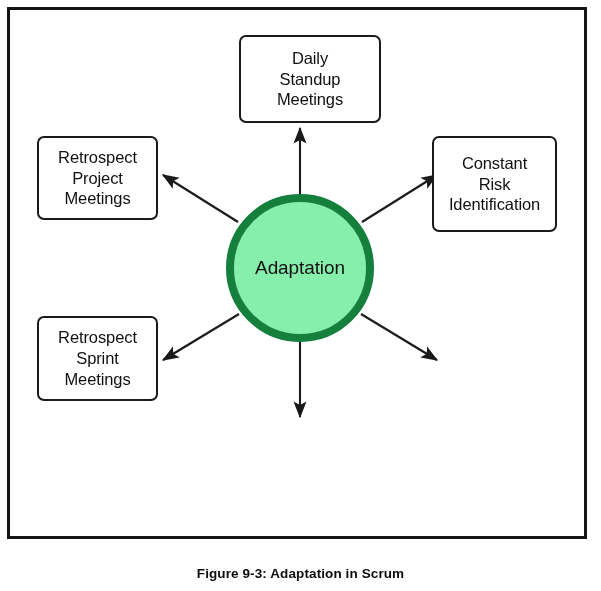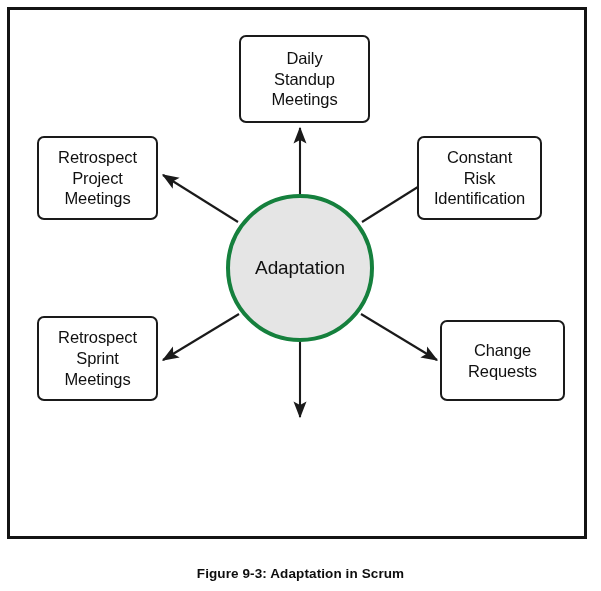--- a/index.html
+++ b/index.html
@@ -58,36 +58,36 @@
     color: #101010;
     font-size: 16.5px;
     line-height: 1.26;
     letter-spacing: -0.1px;
     white-space: pre-line;
   }
 
   .node-circle {
     position: absolute;
     box-sizing: border-box;
-    border: 4px solid #15803d;
+    border: 8px solid #15803d;
     border-radius: 50%;
-    background: #e5e5e5;
+    background: #86efac;
     display: flex;
     align-items: center;
     justify-content: center;
     text-align: center;
     color: #101010;
     font-size: 19px;
     letter-spacing: -0.1px;
   }
 
   
-  #box-top         { left: 239px; top: 35px;  width: 131px; height: 88px; }
+  #box-top         { left: 239px; top: 35px;  width: 142px; height: 88px; }
   #box-top-left    { left: 37px;  top: 136px; width: 121px; height: 84px; }
-  #box-top-right   { left: 417px; top: 136px; width: 125px; height: 84px; }
+  #box-top-right   { left: 432px; top: 136px; width: 125px; height: 96px; }
   #box-bottom-left { left: 37px;  top: 316px; width: 121px; height: 85px; }
   #box-bottom-right{ left: 440px; top: 320px; width: 125px; height: 81px; }
   #box-bottom      { left: 239px; top: 422px; width: 122px; height: 96px; }
   #center-circle   { left: 226px; top: 194px; width: 148px; height: 148px; }
 
   #figure-caption {
     position: absolute;
     left: 0;
     top: 566px;
     width: 601px;
@@ -126,22 +126,20 @@
   </svg>
 
   <div class="node-box" id="box-top">Daily
 Standup
 Meetings</div>
 
   <div class="node-box" id="box-top-right">Constant
 Risk
 Identification</div>
 
-  <div class="node-box" id="box-bottom-right">Change
-Requests</div>
 
 
   <div class="node-box" id="box-bottom-left">Retrospect
 Sprint
 Meetings</div>
 
   <div class="node-box" id="box-top-left">Retrospect
 Project
 Meetings</div>
 

